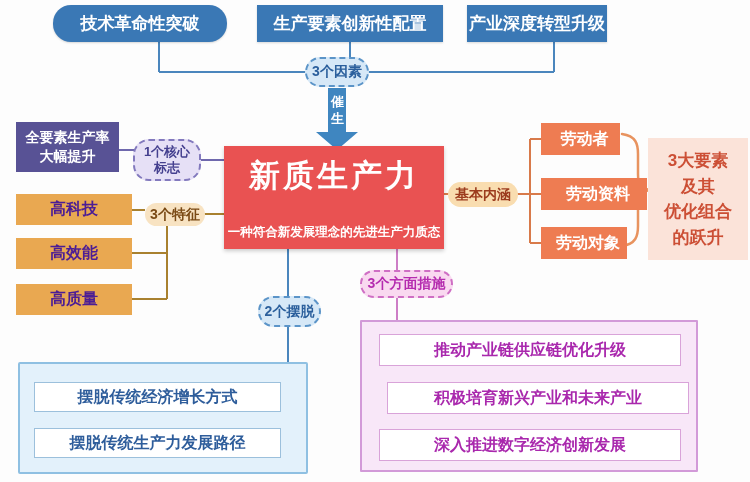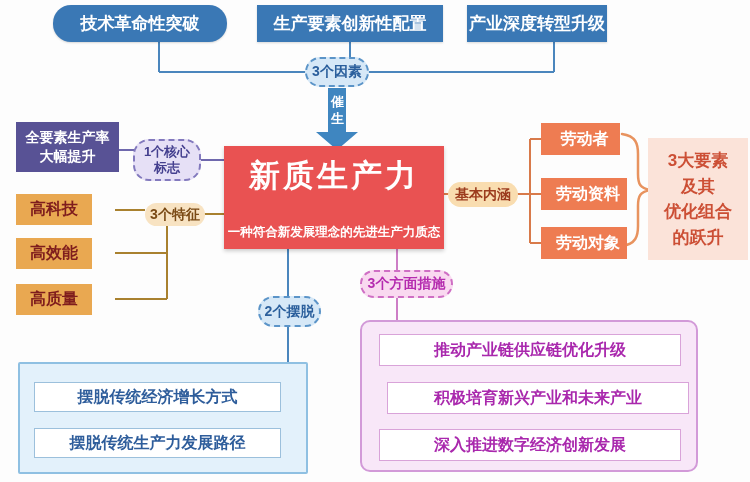--- a/index.html
+++ b/index.html
@@ -21,21 +21,21 @@
   .pill-cream{background:#f8e3c2;border-radius:12px;color:#7a4a15;font-size:14px;}
   .pill-tan{background:#f9ddb0;border-radius:13px;color:#9c3c1e;font-size:14px;}
   .pill-pink{background:#f9d9f0;border:2px dashed #cf6ec4;border-radius:15px;color:#b52caf;font-size:14px;}
 
   .red-box{left:224px;top:146px;width:220px;height:103px;background:#e95252;color:#fff;
     flex-direction:column;gap:27px;box-shadow:0 2px 4px rgba(0,0,0,.2);}
   .red-box .ttl{font-size:31px;letter-spacing:3px;}
   .red-box .sub{font-size:12.5px;letter-spacing:0;}
 
   .purple-box{left:16px;top:122px;width:103px;height:50px;background:#585295;color:#fff;font-size:14px;line-height:1.35;padding:0 4px;}
-  .amber-box{left:16px;width:76px;height:31px;background:#e9a851;color:#7f1d1d;font-size:16px;}
+  .amber-box{left:16px;width:116px;height:31px;background:#e9a851;color:#4c1d95;font-size:16px;}
   .coral-box{left:541px;height:32px;background:#ee7c52;color:#fff;font-size:16px;padding-left:8px;}
   .peach-box{left:648px;top:138px;width:100px;height:122px;background:#fbe3d9;color:#cc4f35;font-size:17px;line-height:1.5;flex-direction:column;}
 
   .panel-blue{left:18px;top:362px;width:290px;height:112px;background:#e3f1fb;border:2px solid #8fc0e2;border-radius:2px;z-index:1;}
   .panel-pink{left:360px;top:320px;width:338px;height:152px;background:#f8e7f8;border:2px solid #d membr;}
   .panel-pink{border:2px solid #d29ad8;}
   .item-blue{background:#ffffff;border:1.5px solid #9cc0dc;color:#2e5d9b;font-size:16px;}
   .item-pink{background:#ffffff;border:1.5px solid #d9a3d9;color:#a928ad;font-size:16px;}
 
   .arrow-label{left:330px;top:94px;width:15px;color:#ffffff;font-size:13px;line-height:1.3;word-break:break-all;text-align:center;z-index:2;}
@@ -110,36 +110,36 @@
     <span>标志</span>
   </div>
 
   <div class="abs node amber-box" style="top:194px;">高科技</div>
   <div class="abs node amber-box" style="top:238px;">高效能</div>
   <div class="abs node amber-box" style="top:284px;">高质量</div>
   <div class="abs pill pill-cream" style="left:145px;top:203px;width:60px;height:23px;">3个特征</div>
 
   <div class="abs pill pill-tan" style="left:448px;top:182px;width:70px;height:25px;">基本内涵</div>
   <div class="abs node coral-box" style="top:123px;width:79px;">劳动者</div>
-  <div class="abs node coral-box" style="top:178px;width:86px;">劳动资料</div>
+  <div class="abs node coral-box" style="top:178px;width:106px;">劳动资料</div>
   <div class="abs node coral-box" style="top:227px;width:86px;">劳动对象</div>
 
   <div class="abs node peach-box">
     <span>3大要素</span>
     <span>及其</span>
     <span>优化组合</span>
     <span>的跃升</span>
   </div>
 
   <div class="abs pill pill-blue" style="left:258px;top:296px;width:63px;height:31px;">2个摆脱</div>
   <div class="abs panel-blue">
     <div class="abs node item-blue" style="left:14px;top:18px;width:247px;height:30px;">摆脱传统经济增长方式</div>
     <div class="abs node item-blue" style="left:14px;top:64px;width:247px;height:30px;">摆脱传统生产力发展路径</div>
   </div>
 
   <div class="abs pill pill-pink" style="left:360px;top:270px;width:93px;height:28px;">3个方面措施</div>
-  <div class="abs panel-pink" style="position:absolute;left:360px;top:320px;width:338px;height:152px;background:#f8e7f8;border-radius:10px;z-index:1;">
+  <div class="abs panel-pink" style="position:absolute;left:360px;top:320px;width:338px;height:152px;background:#f8e7f8;border-radius:1px;z-index:1;">
     <div class="abs node item-pink" style="left:17px;top:12px;width:302px;height:32px;">推动产业链供应链优化升级</div>
     <div class="abs node item-pink" style="left:17px;top:60px;width:302px;height:32px;margin-left:8px;">积极培育新兴产业和未来产业</div>
     <div class="abs node item-pink" style="left:17px;top:107px;width:302px;height:32px;">深入推进数字经济创新发展</div>
   </div>
 
 </div>
 
 </body></html>

